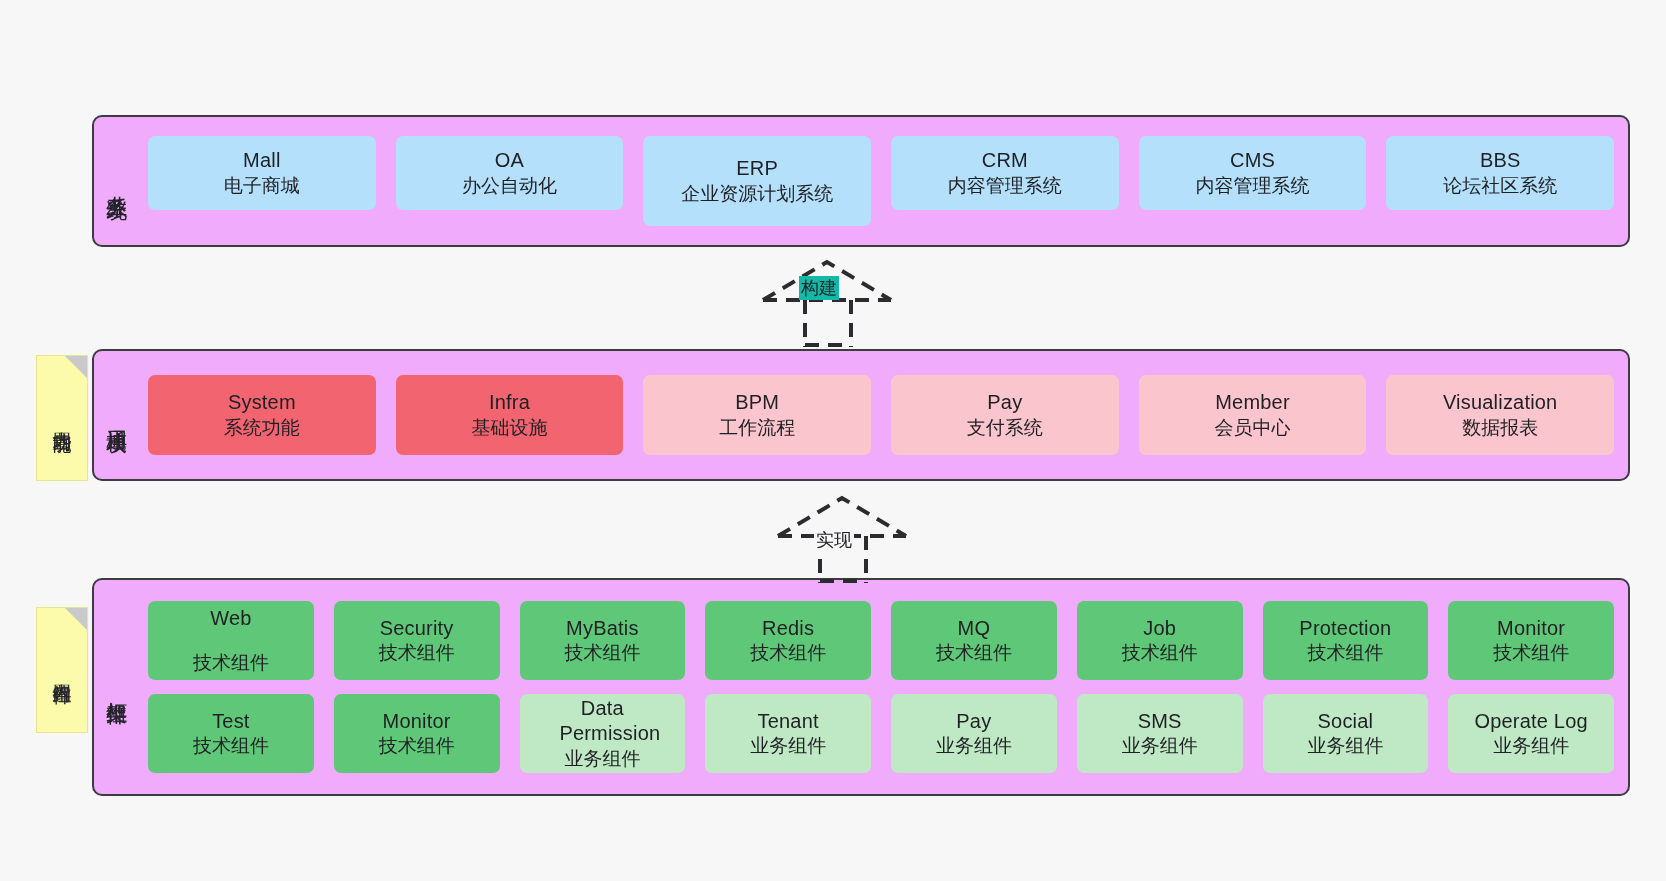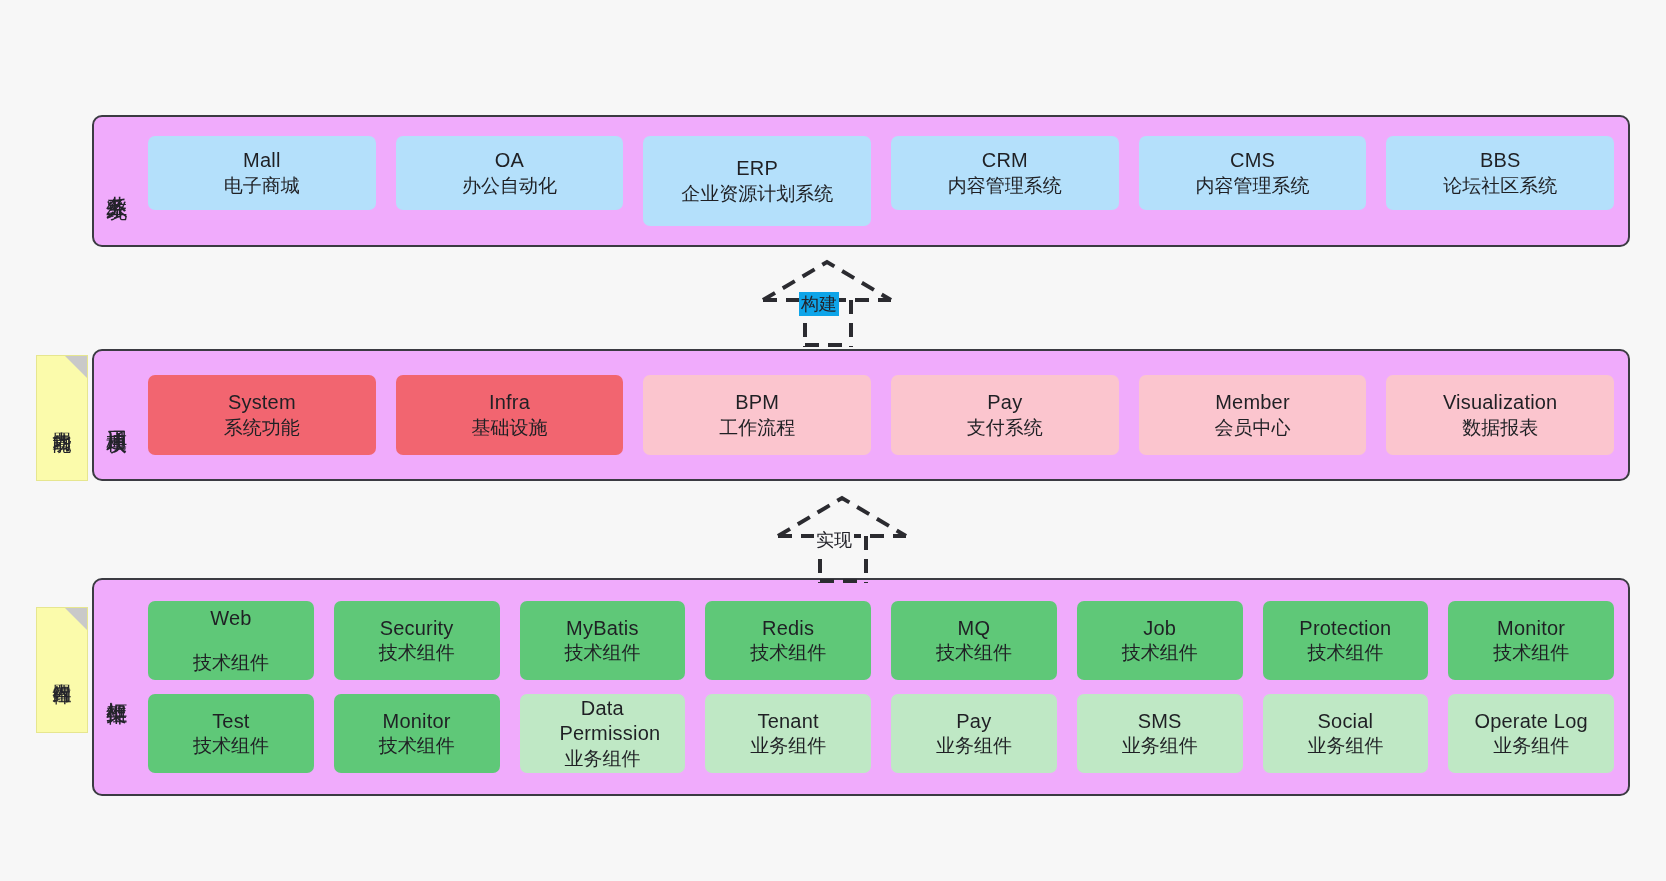--- a/index.html
+++ b/index.html
@@ -178,21 +178,21 @@
   <div class="arrow-wrap" style="left:755px; top:252px; width:150px; height:95px;">
     <svg width="150" height="95" viewBox="0 0 150 95" fill="none">
 
       <polyline points="8,48 72,10 136,48" stroke="#2b2b30" stroke-width="4" stroke-dasharray="14 9" fill="none" stroke-linecap="butt"></polyline>
       <line x1="8" y1="48" x2="136" y2="48" stroke="#2b2b30" stroke-width="4" stroke-dasharray="14 9"></line>
 
       <line x1="50" y1="48" x2="50" y2="95" stroke="#2b2b30" stroke-width="4" stroke-dasharray="14 9"></line>
       <line x1="96" y1="48" x2="96" y2="95" stroke="#2b2b30" stroke-width="4" stroke-dasharray="14 9"></line>
       <line x1="50" y1="93" x2="96" y2="93" stroke="#2b2b30" stroke-width="4" stroke-dasharray="14 9"></line>
     </svg>
-    <span class="arrow-label" style="left:44px; top:40px; background:#0ea5e9; padding:0 2px;">构建</span>
+    <span class="arrow-label" style="left:44px; top:24px; background:#14b8a6; padding:0 2px;">构建</span>
   </div>
 
   <div class="sticky" style="left:36px; top:355px; width:52px; height:126px;">
     <span class="fold"></span>
     <span>内置功能</span>
   </div>
 
   <div class="layer" id="layer-common" style="left:92px; top:349px; width:1538px; height:132px;">
     <div class="layer-title">通用模块</div>
     <div class="layer-body">

